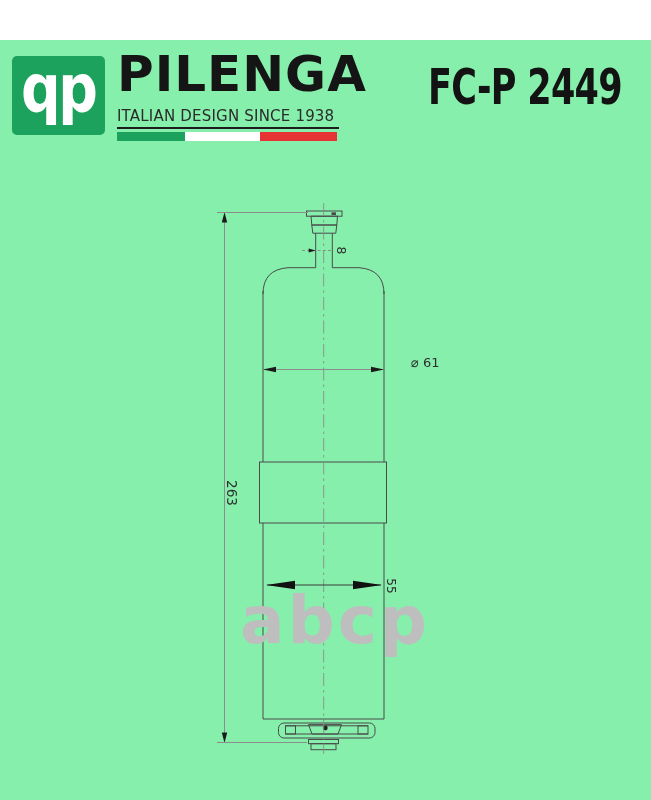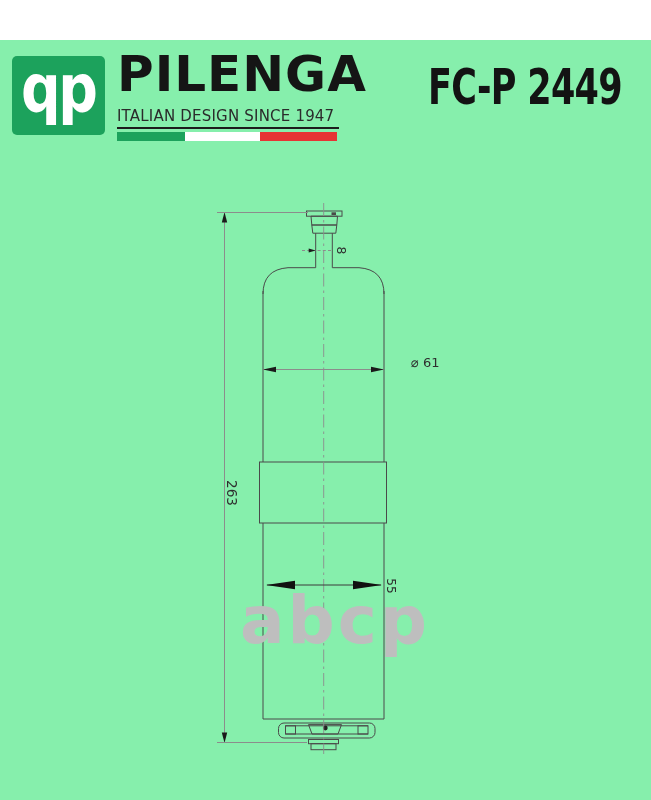--- a/index.html
+++ b/index.html
@@ -27,21 +27,21 @@
 <body>
 
 <div class="page">
 
   <header>
     <div class="logo-mark">
       <span class="monogram">qp</span>
     </div>
     <div class="brand">
       <div class="brand-name">PILENGA</div>
-      <div class="tagline">ITALIAN DESIGN SINCE 1947</div>
+      <div class="tagline">ITALIAN DESIGN SINCE 1938</div>
       <div class="flag">
         <div class="flag-g"></div>
         <div class="flag-w"></div>
         <div class="flag-r"></div>
       </div>
     </div>
     <div class="part-number">FC-P 2449</div>
   </header>
 
   <svg class="drawing" viewBox="0 0 651 800" xmlns="http://www.w3.org/2000/svg">

